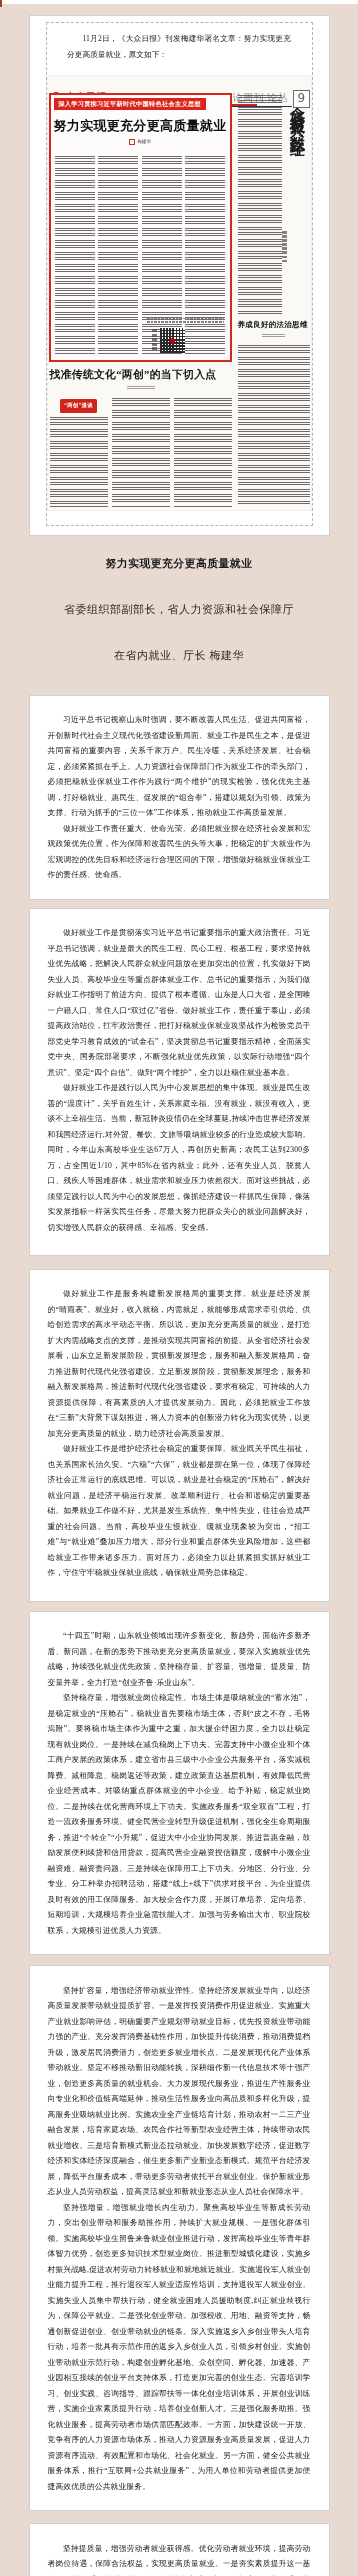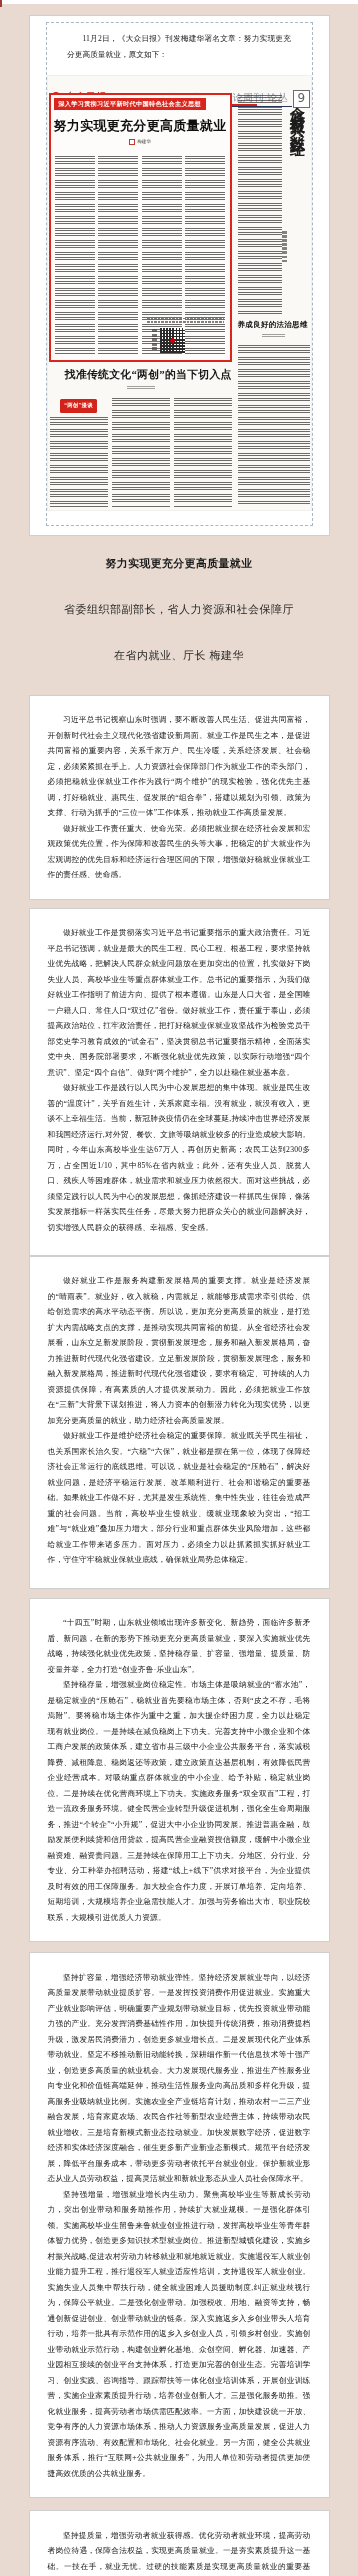--- a/index.html
+++ b/index.html
@@ -19,21 +19,21 @@
   }
   .card-intro{margin-top:10.8px;min-height:521px;padding:5.7px 16px 7.2px;}
   .card-text{padding:16.5px 18px 15.5px;}
   .card-text p{
     margin:0;font-family:"Liberation Serif","DejaVu Serif",serif;
     font-size:7.7px;line-height:15.5px;color:#141414;
     text-align:justify;text-indent:2em;letter-spacing:0.2px;
   }
   .ch2{min-height:205px;}
   .ch3{margin-top:8px;min-height:348px;}
-  .ch4{margin-top:0;min-height:333px;}
+  .ch4{margin-top:13px;min-height:333px;}
   .ch5{margin-top:8.8px;min-height:333px;}
   .ch6{margin-top:10.3px;min-height:546px;}
   .ch7{margin-top:12.4px;min-height:515px;}
 
   
   .dashed-box{border:1px dashed #aab6c6;min-height:502px;}
   .intro-text{
     margin:8.2px 20.6px 12.4px;font-family:"Liberation Serif","DejaVu Serif",serif;
     font-size:7.7px;line-height:16.5px;color:#222;text-indent:2em;text-align:justify;
   }
@@ -83,21 +83,21 @@
   .np-right .rtext{width:44px;height:100%;}
   .np-vertical{writing-mode:vertical-rl;font-family:"Liberation Serif","DejaVu Serif",serif;font-weight:bold;font-size:15px;color:#1c1c1c;letter-spacing:3.1px;height:100%;line-height:23px;}
   .np-vbyline{position:absolute;right:24px;top:155px;width:4.1px;height:31px;background-image:repeating-linear-gradient(180deg,rgba(70,64,64,.65) 0 2.6px,transparent 2.6px 4.1px);}
 
   .np-right2{position:absolute;top:244px;left:190px;width:72px;bottom:4.1px;}
   .np-h2{font-family:"Liberation Serif","DejaVu Serif",serif;font-weight:bold;font-size:7.5px;color:#111;text-align:left;letter-spacing:0.3px;}
   .np-right2 .byline-sim{width:23px;height:4.1px;margin:3.6px auto 4.1px;}
   .np-right2 .rtext2{position:absolute;top:25px;left:0;right:0;bottom:0;}
 
   .np-bottom{position:absolute;top:292px;left:2.1px;width:182px;bottom:3.1px;}
-  .np-h3{font-family:"Liberation Serif","DejaVu Serif",serif;font-weight:bold;font-size:10.8px;color:#161616;text-align:right;letter-spacing:0.3px;}
+  .np-h3{font-family:"Liberation Serif","DejaVu Serif",serif;font-weight:bold;font-size:10.8px;color:#161616;text-align:left;letter-spacing:0.3px;}
   .np-bottom .byline-sim{width:28px;height:4.1px;margin:4.1px auto 4.6px;}
   .np-bottom-cols{position:absolute;top:30px;left:0;right:0;bottom:0;display:flex;gap:4.1px;}
   .np-bottom-cols .col{flex:1;position:relative;}
   .np-badge{width:37px;height:13.4px;margin:1px auto 4.1px;background:#d2231a;border-radius:1.5px;color:#fff;font-size:5.4px;font-weight:bold;line-height:13.4px;text-align:center;letter-spacing:0.3px;}
 
   
   .title-block{margin-top:20.6px;text-align:center;color:#1a1a1a;}
   .title-block h1{margin:0;font-size:10.8px;line-height:15.5px;font-weight:bold;letter-spacing:0.5px;font-family:"Liberation Sans","DejaVu Sans",sans-serif;}
   .title-block .sub{font-size:11px;line-height:18.5px;color:#2a2a2a;letter-spacing:0.5px;margin-top:28px;}
   .tb-gap{margin-top:30px;}

